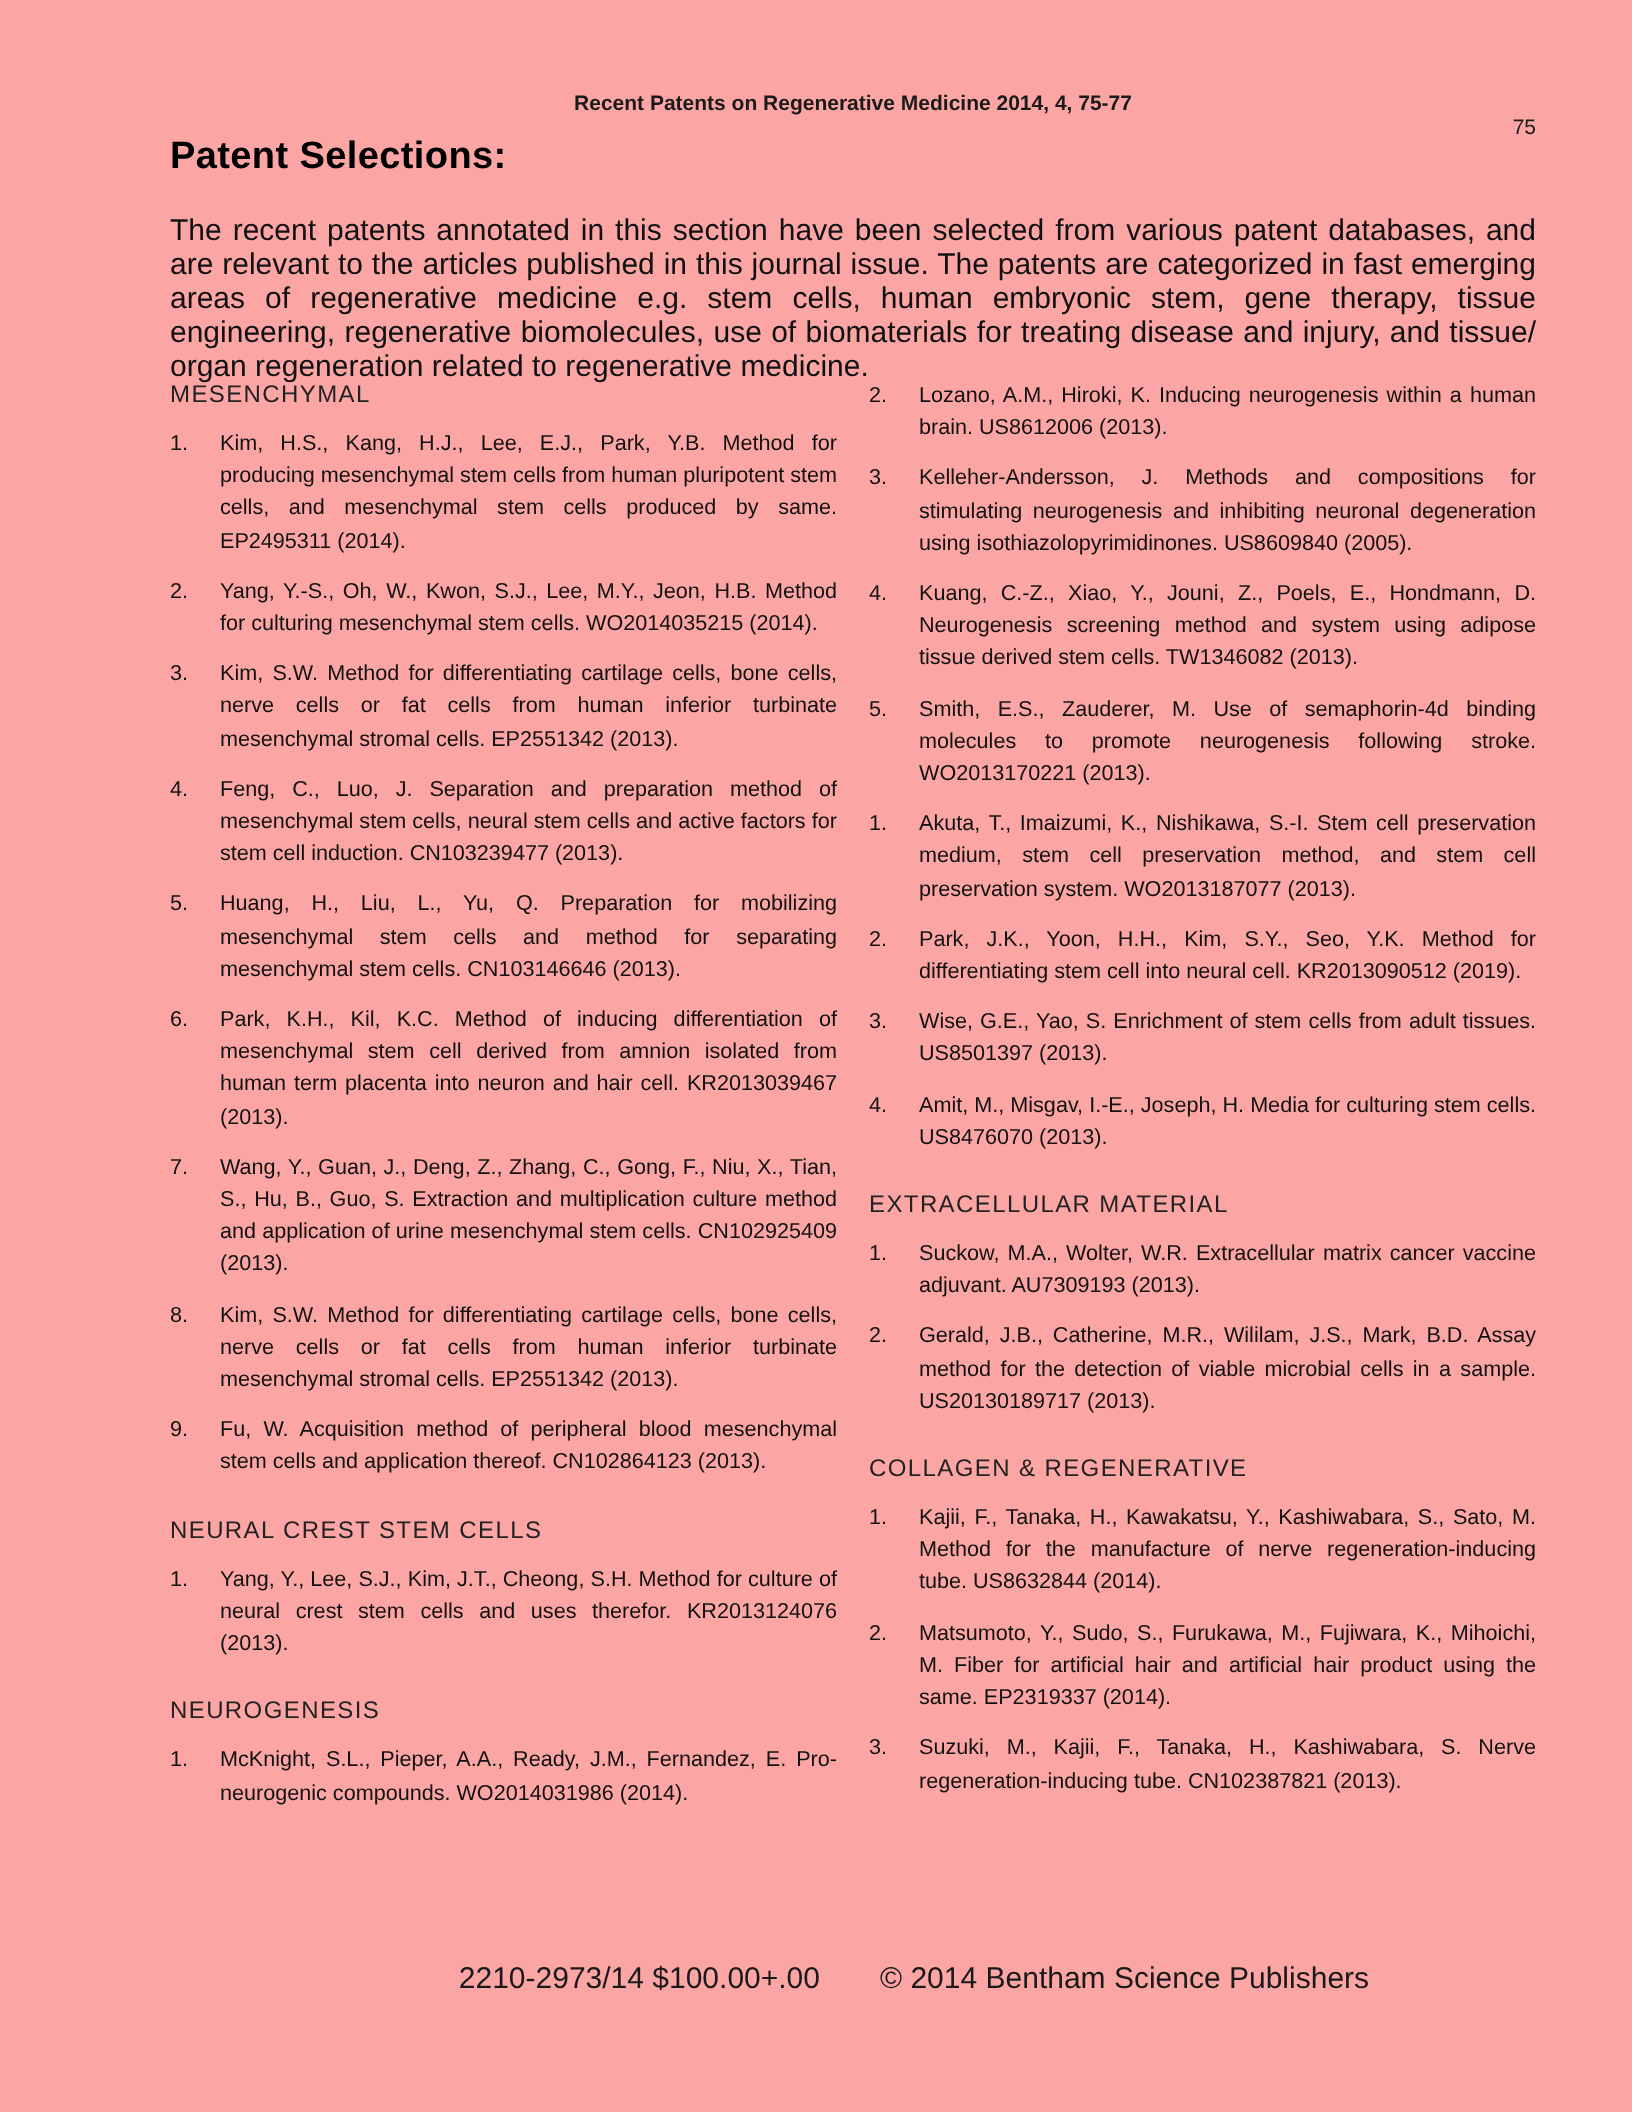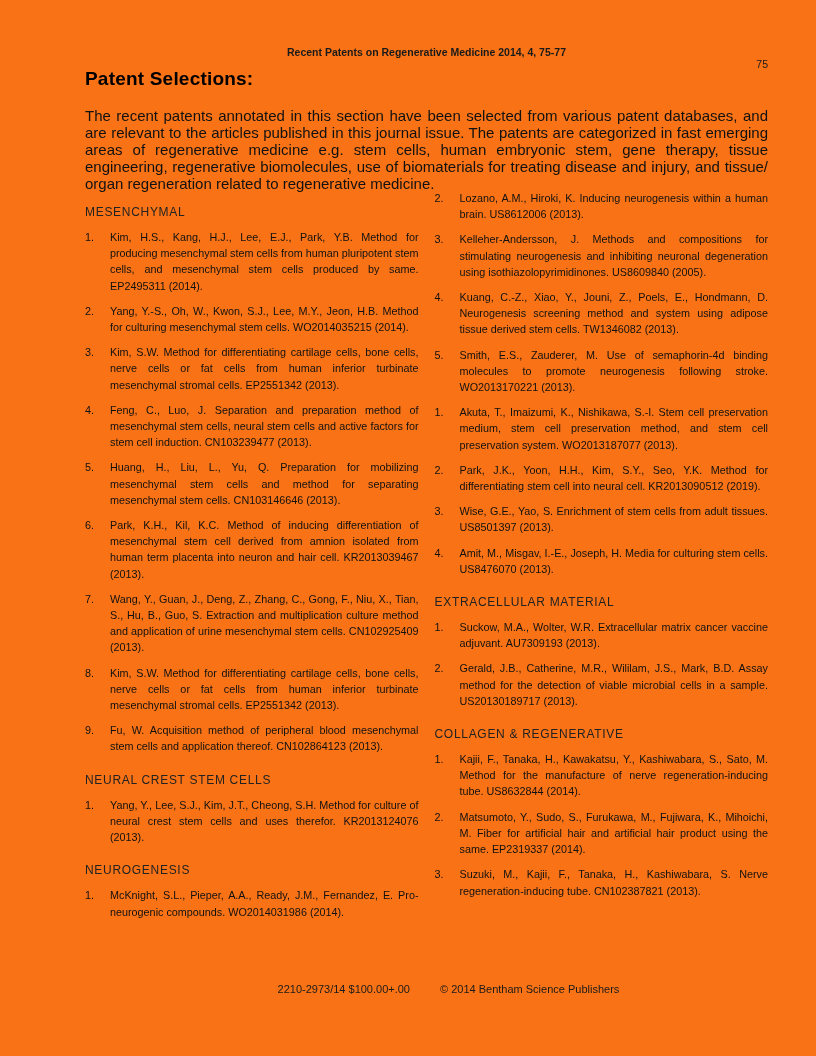--- a/index.html
+++ b/index.html
@@ -1,21 +1,21 @@
 <!DOCTYPE html>
 <html><head>
 <meta charset="utf-8">
 <style>
   html, body { margin: 0; padding: 0; background: #e8e8e8; }
   .page {
     position: relative;
     width: 816px;
     height: 1056px;
     margin: 0 auto;
-    background: #f97316;
+    background: #fca5a5;
     font-family: "Liberation Sans", sans-serif;
     color: #111111;
     overflow: hidden;
   }
   .running-head {
     position: absolute;
     top: 46px;
     left: 85px;
     width: 683px;
     font-size: 10.5px;
@@ -65,38 +65,38 @@
     gap: 16px;
   }
   .col { width: 334px; }
   .section-heading {
     margin: 18px 0 10px 0;
     font-size: 12px;
     font-weight: 400;
     letter-spacing: 0.7px;
     color: #222222;
   }
-  .section:first-child .section-heading { margin-top: 17px; }
+  .section:first-child .section-heading { margin-top: 2px; }
   .section.no-heading { margin-top: 2px; }
   .ref-item {
     display: grid;
     grid-template-columns: 25px 1fr;
     margin-bottom: 9px;
     font-size: 10.8px;
     line-height: 16.2px;
   }
   .ref-num { text-align: left; color: #111111; }
   .ref-text { text-align: justify; color: #111111; }
   .footer {
     position: absolute;
     top: 983px;
     left: 85px;
     width: 683px;
     display: flex;
-    font-size: 11px;
+    font-size: 15px;
     line-height: 13px;
     color: #1a1a1a;
   }
   .footer-issn { width: 325px; text-align: right; }
   .footer-copyright { margin-left: 30px; text-align: left; }
 </style>
 </head>
 <body>
 
 <div class="page">

